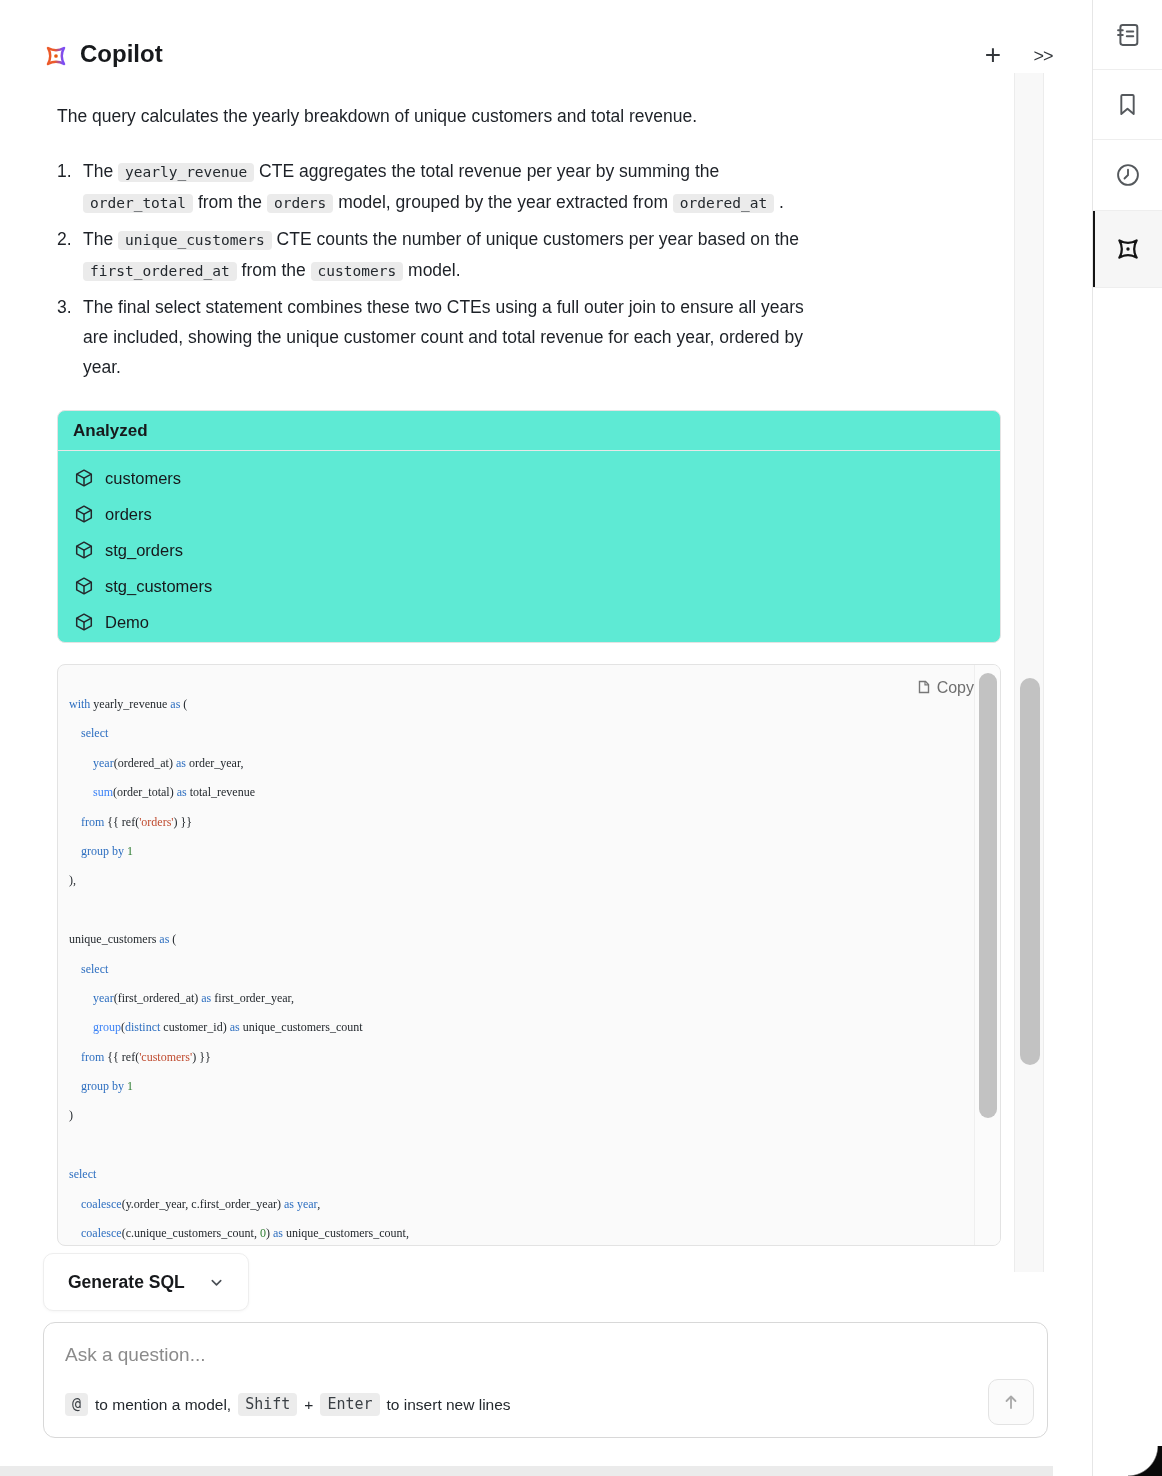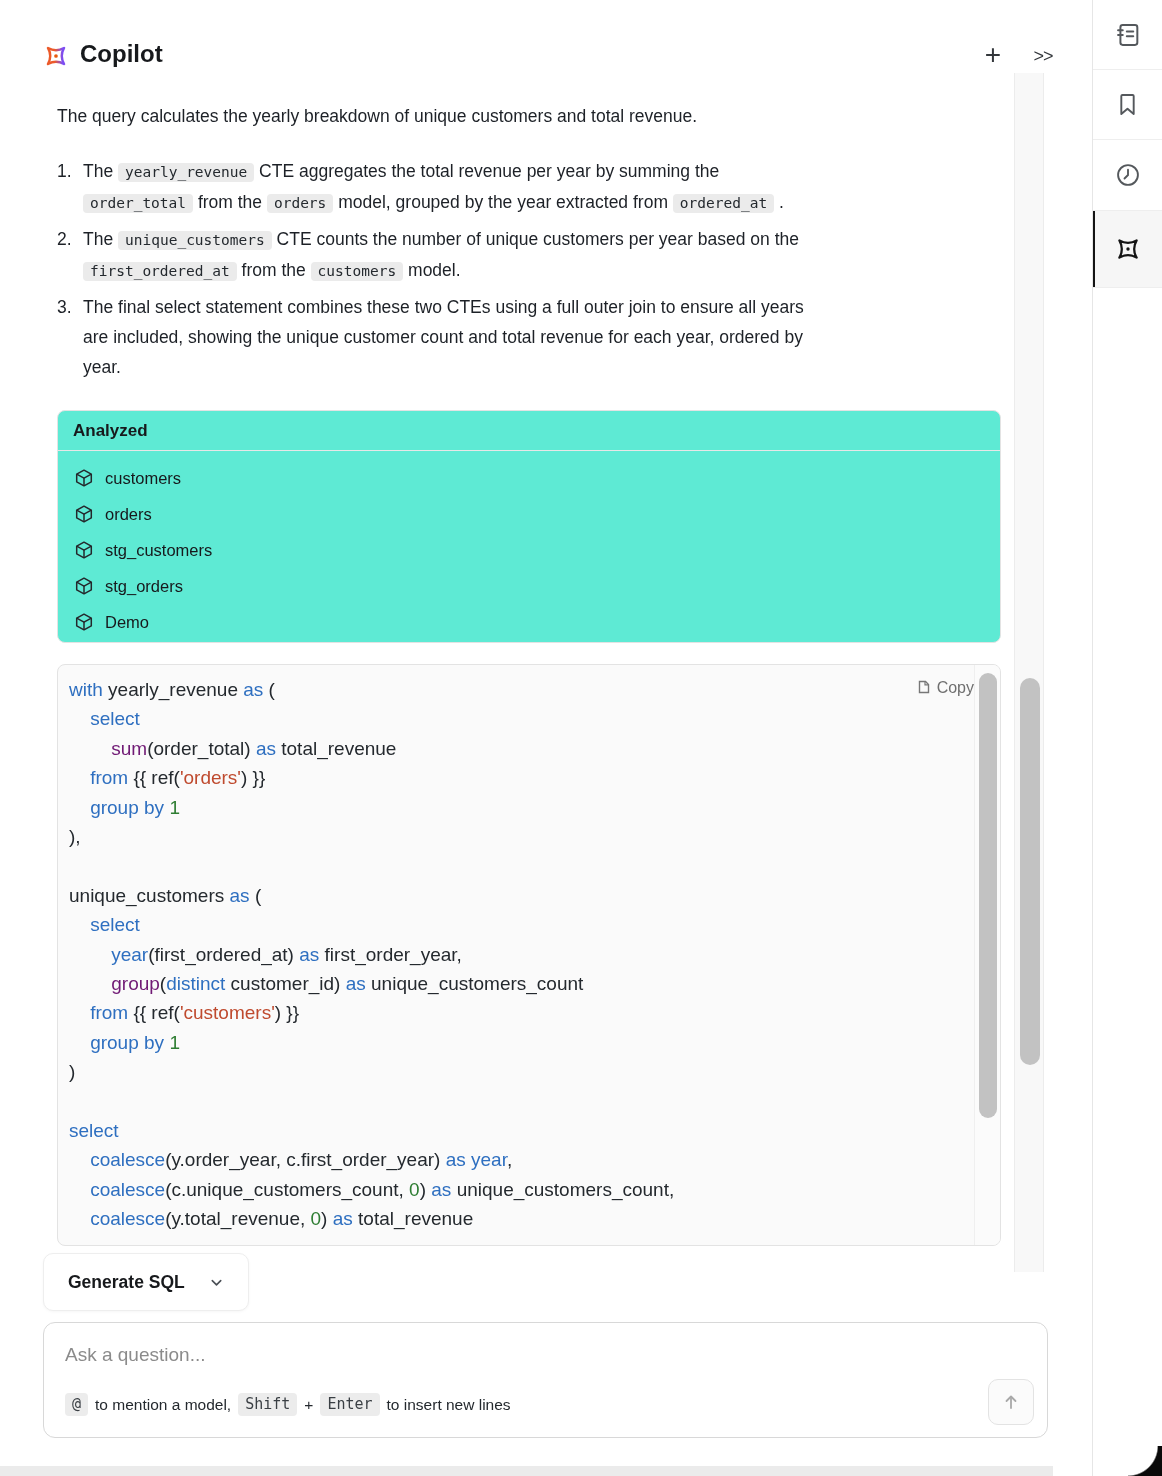--- a/index.html
+++ b/index.html
@@ -29,25 +29,25 @@
     border:1px solid #e3e3e3; border-radius:8px; background:#5eead4; }
   .analyzed-header { height:40px; line-height:40px; padding-left:15px;
     font-size:17px; font-weight:700; border-bottom:1px solid #e7e7e7; color:#17191c; }
   .analyzed-body { padding-top:9px; }
   .model-row { display:flex; align-items:center; height:36px; padding-left:16px; gap:11px; }
   .model-row svg { flex:0 0 auto; }
   .model-label { font-size:16.5px; color:#17191c; }
   
   .codeblock { position:absolute; left:57px; top:664px; width:944px; height:582px;
     background:#fafafa; border:1px solid #e3e3e3; border-radius:8px; overflow:hidden; }
-  .code { position:absolute; left:11px; top:10px; font-family:Liberation Sans, sans-serif;
-    font-size:19px; color:#24292e; }
+  .code { position:absolute; left:11px; top:25px; font-family:Liberation Serif, serif;
+    font-size:12px; color:#24292e; }
   .code-line { height:29.4px; line-height:29.4px; white-space:pre; }
   .tk-k { color:#2e6fc0; } 
-  .tk-f { color:#701a75; } 
+  .tk-f { color:#3b82f6; } 
   .tk-s { color:#bf4a2e; } 
   .tk-n { color:#2e7d32; } 
   .copy-btn { position:absolute; top:14px; right:26px; display:flex; align-items:center; gap:7px;
     color:#6f6f6f; font-size:16px; cursor:pointer; }
   .code-scrollbar { position:absolute; left:916px; top:0; width:27px; height:580px;
     background:#fbfbfb; border-left:1px solid #efefef; }
   .code-scroll-thumb { position:absolute; left:4px; top:8px; width:18px; height:445px;
     background:#c2c2c2; border-radius:9px; }
   
   .panel-scrollbar { position:absolute; left:1014px; top:73px; width:30px; height:1199px;
@@ -128,45 +128,46 @@
     <path d="M10 10.1 V17.8"></path>
   </svg>
           <span class="model-label">orders</span>
         </div>
         <div class="model-row">
           <svg width="20" height="20" viewBox="0 0 20 20" fill="none" stroke="#24282c" stroke-width="1.5" stroke-linejoin="round">
     <path d="M10 2.2 L17.3 6.2 V13.8 L10 17.8 L2.7 13.8 V6.2 Z"></path>
     <path d="M2.7 6.2 L10 10.1 L17.3 6.2"></path>
     <path d="M10 10.1 V17.8"></path>
   </svg>
+          <span class="model-label">stg_orders</span>
+        </div>
+        <div class="model-row">
+          <svg width="20" height="20" viewBox="0 0 20 20" fill="none" stroke="#24282c" stroke-width="1.5" stroke-linejoin="round">
+    <path d="M10 2.2 L17.3 6.2 V13.8 L10 17.8 L2.7 13.8 V6.2 Z"></path>
+    <path d="M2.7 6.2 L10 10.1 L17.3 6.2"></path>
+    <path d="M10 10.1 V17.8"></path>
+  </svg>
           <span class="model-label">stg_customers</span>
-        </div>
-        <div class="model-row">
-          <svg width="20" height="20" viewBox="0 0 20 20" fill="none" stroke="#24282c" stroke-width="1.5" stroke-linejoin="round">
-    <path d="M10 2.2 L17.3 6.2 V13.8 L10 17.8 L2.7 13.8 V6.2 Z"></path>
-    <path d="M2.7 6.2 L10 10.1 L17.3 6.2"></path>
-    <path d="M10 10.1 V17.8"></path>
-  </svg>
-          <span class="model-label">stg_orders</span>
         </div>
         <div class="model-row">
           <svg width="20" height="20" viewBox="0 0 20 20" fill="none" stroke="#24282c" stroke-width="1.5" stroke-linejoin="round">
     <path d="M10 2.2 L17.3 6.2 V13.8 L10 17.8 L2.7 13.8 V6.2 Z"></path>
     <path d="M2.7 6.2 L10 10.1 L17.3 6.2"></path>
     <path d="M10 10.1 V17.8"></path>
   </svg>
           <span class="model-label">Demo</span>
         </div>
       </div>
   </div>
 
   <div class="codeblock">
     <div class="code" id="code-lines">
         <div class="code-line"><span class="tk-k">with</span><span> yearly_revenue </span><span class="tk-k">as</span><span> (</span></div>
         <div class="code-line"><span>    </span><span class="tk-k">select</span></div>
+        <div class="code-line"><span>        </span><span class="tk-k">year</span><span>(ordered_at) </span><span class="tk-k">as</span><span> order_year,</span></div>
         <div class="code-line"><span>        </span><span class="tk-f">sum</span><span>(order_total) </span><span class="tk-k">as</span><span> total_revenue</span></div>
         <div class="code-line"><span>    </span><span class="tk-k">from</span><span> {{ ref(</span><span class="tk-s">'orders'</span><span>) }}</span></div>
         <div class="code-line"><span>    </span><span class="tk-k">group</span><span> </span><span class="tk-k">by</span><span> </span><span class="tk-n">1</span></div>
         <div class="code-line"><span>),</span></div>
         <div class="code-line"> </div>
         <div class="code-line"><span>unique_customers </span><span class="tk-k">as</span><span> (</span></div>
         <div class="code-line"><span>    </span><span class="tk-k">select</span></div>
         <div class="code-line"><span>        </span><span class="tk-k">year</span><span>(first_ordered_at) </span><span class="tk-k">as</span><span> first_order_year,</span></div>
         <div class="code-line"><span>        </span><span class="tk-f">group</span><span>(</span><span class="tk-k">distinct</span><span> customer_id) </span><span class="tk-k">as</span><span> unique_customers_count</span></div>
         <div class="code-line"><span>    </span><span class="tk-k">from</span><span> {{ ref(</span><span class="tk-s">'customers'</span><span>) }}</span></div>

